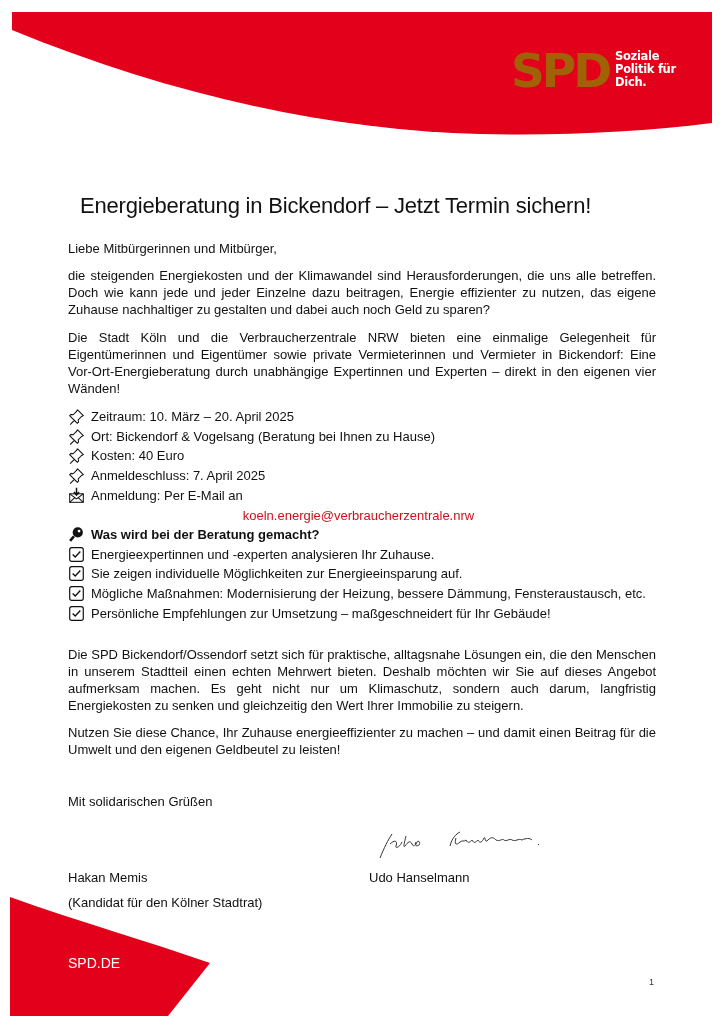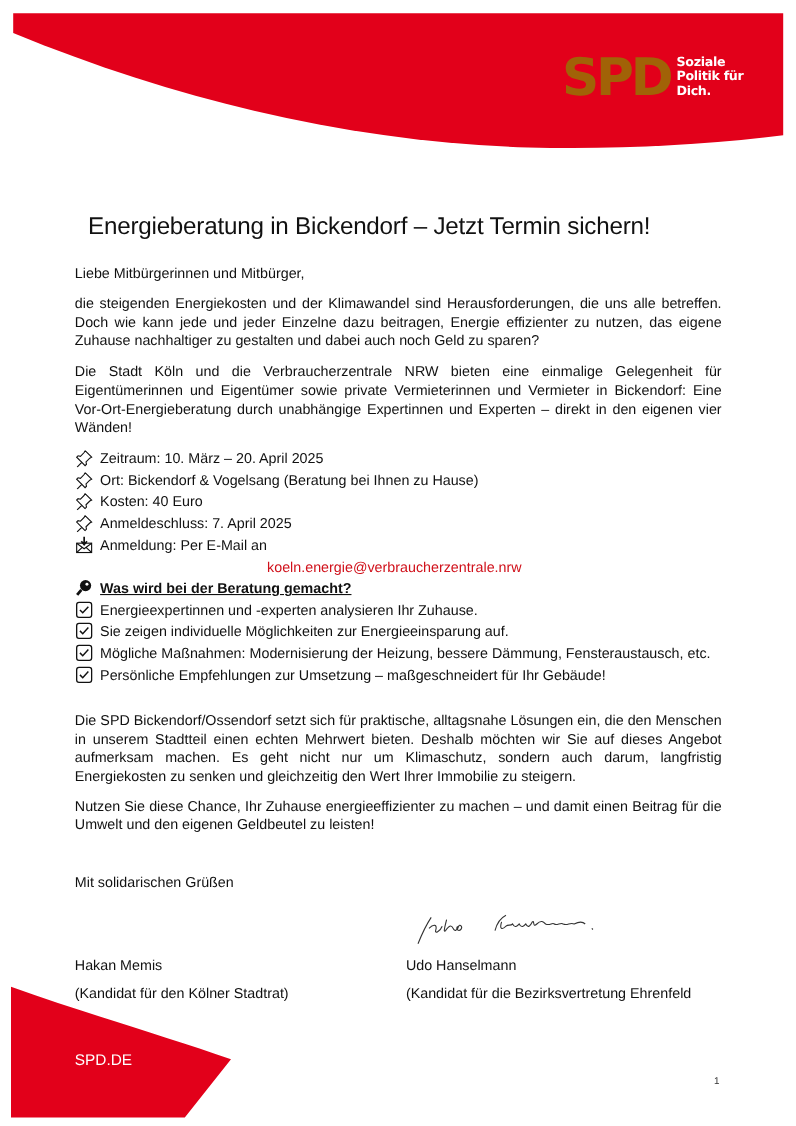--- a/index.html
+++ b/index.html
@@ -32,21 +32,21 @@
   }
   p { margin: 0; text-align: justify; }
   .greeting { top: 240px; }
   .para1 { top: 267px; }
   .para2 { top: 329px; }
   .facts { top: 407px; }
   .fact { height: 19.6px; display: flex; align-items: center; white-space: nowrap; }
   .ic { width: 17px; height: 17px; margin-right: 6px; flex: 0 0 auto; }
   .link { color: #d0101a; margin-top: 40px; }
   .services { top: 525px; }
-  .svc-head { font-weight: bold; text-decoration: underline; }
+  .svc-head { font-weight: bold; }
   .para3 { top: 646px; }
   .para4 { top: 724px; }
   .closing { top: 793px; }
   .sig { position: absolute; left: 376px; top: 828px; width: 190px; height: 36px; }
   .names { position: absolute; left: 68px; top: 869px; width: 600px; font-size: 13px; line-height: 17px; }
   .name-col { position: absolute; white-space: nowrap; }
   .col-left { left: 0; }
   .col-right { left: 301px; }
   .name-col div { height: 25px; }
   .footer-shape { position: absolute; left: 0; top: 880px; width: 260px; height: 144px; }
@@ -173,21 +173,20 @@
   <path d="M74 18 C76 10 80 6 84 4 M80 10 C78 16 80 18 84 14 C86 12 88 14 90 12 C92 16 94 14 96 12 C98 16 100 14 102 12 C104 16 106 14 108 10 C110 8 108 16 112 12 C116 8 118 10 120 12 C124 14 126 10 128 12 C130 14 134 10 136 12 C140 14 142 10 146 12 C150 10 154 10 156 12 M162 16 L163 17" fill="none" stroke="#333" stroke-width="1"></path>
 </svg>
 
 <div class="names">
   <div class="name-col col-left">
     <div>Hakan Memis</div>
     <div>(Kandidat für den Kölner Stadtrat)</div>
   </div>
   <div class="name-col col-right">
     <div>Udo Hanselmann</div>
-    <div>(Kandidat für die Bezirksvertretung Ehrenfeld</div>
   </div>
 </div>
 
 <svg class="footer-shape" viewBox="0 0 260 144">
   <path d="M10,17 C80,42 150,62 210,83 L168,136 L10,136 Z" fill="#e2001a"></path>
 </svg>
 <div class="footer-url">SPD.DE</div>
 <div class="page-num">1</div>
 
 </body></html>

